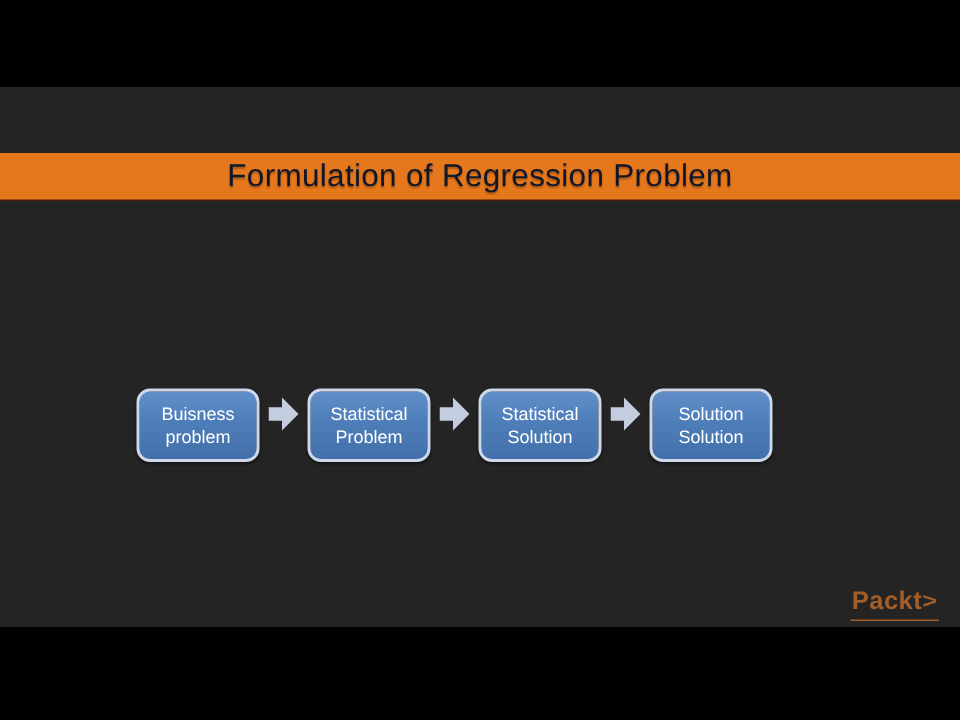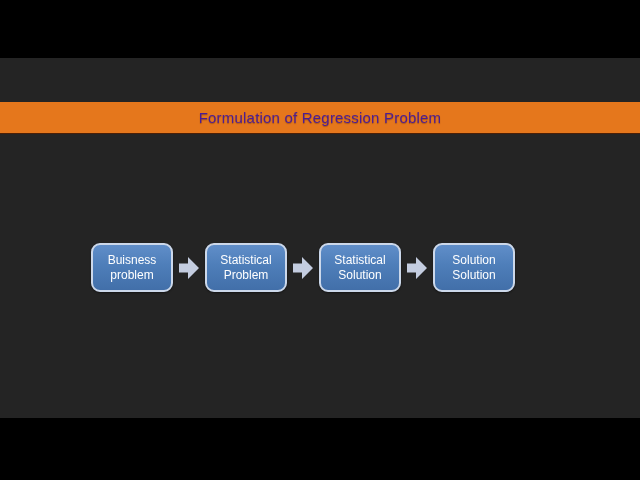--- a/index.html
+++ b/index.html
@@ -39,23 +39,23 @@
     left: 0;
     width: 640px;
     height: 31px;
     background: #e5771c;
     border-bottom: 1px solid #4a1f06;
     display: flex;
     align-items: center;
     justify-content: center;
   }
   .title-bar .title {
-    font-size: 15px;
+    font-size: 21px;
     font-weight: 400;
-    color: #4c1d95;
+    color: #0f172a;
     letter-spacing: 0.2px;
     text-shadow: 0 1px 1px rgba(60,25,0,0.35);
     white-space: nowrap;
   }
 
   .flow {
     position: absolute;
     top: 185px;           
     left: 91px;
     display: flex;
@@ -70,20 +70,21 @@
     background: linear-gradient(to bottom, #608ec9 0%, #4e7eb9 45%, #426fa9 100%);
     box-shadow: 0 1px 2px rgba(0,0,0,0.45);
     display: flex;
     flex-direction: column;
     align-items: center;
     justify-content: center;
     color: #ffffff;
     font-size: 12px;
     line-height: 15px;
     text-align: center;
+    margin-top: 16px;
   }
   .arrow-cell {
     width: 32px;
     display: flex;
     align-items: center;
     justify-content: center;
   }
   .arrow-cell svg { display: block; }
 
   .packt-logo {
@@ -155,15 +156,18 @@
         </svg>
       </div>
 
       <div class="step-box">
         <span>Solution</span>
         <span>Solution</span>
       </div>
 
     </div>
 
+    <div class="packt-logo">
+      <span>Packt</span><span class="chevron">&gt;</span>
+    </div>
 
   </div>
 </div>
 
 </body></html>

